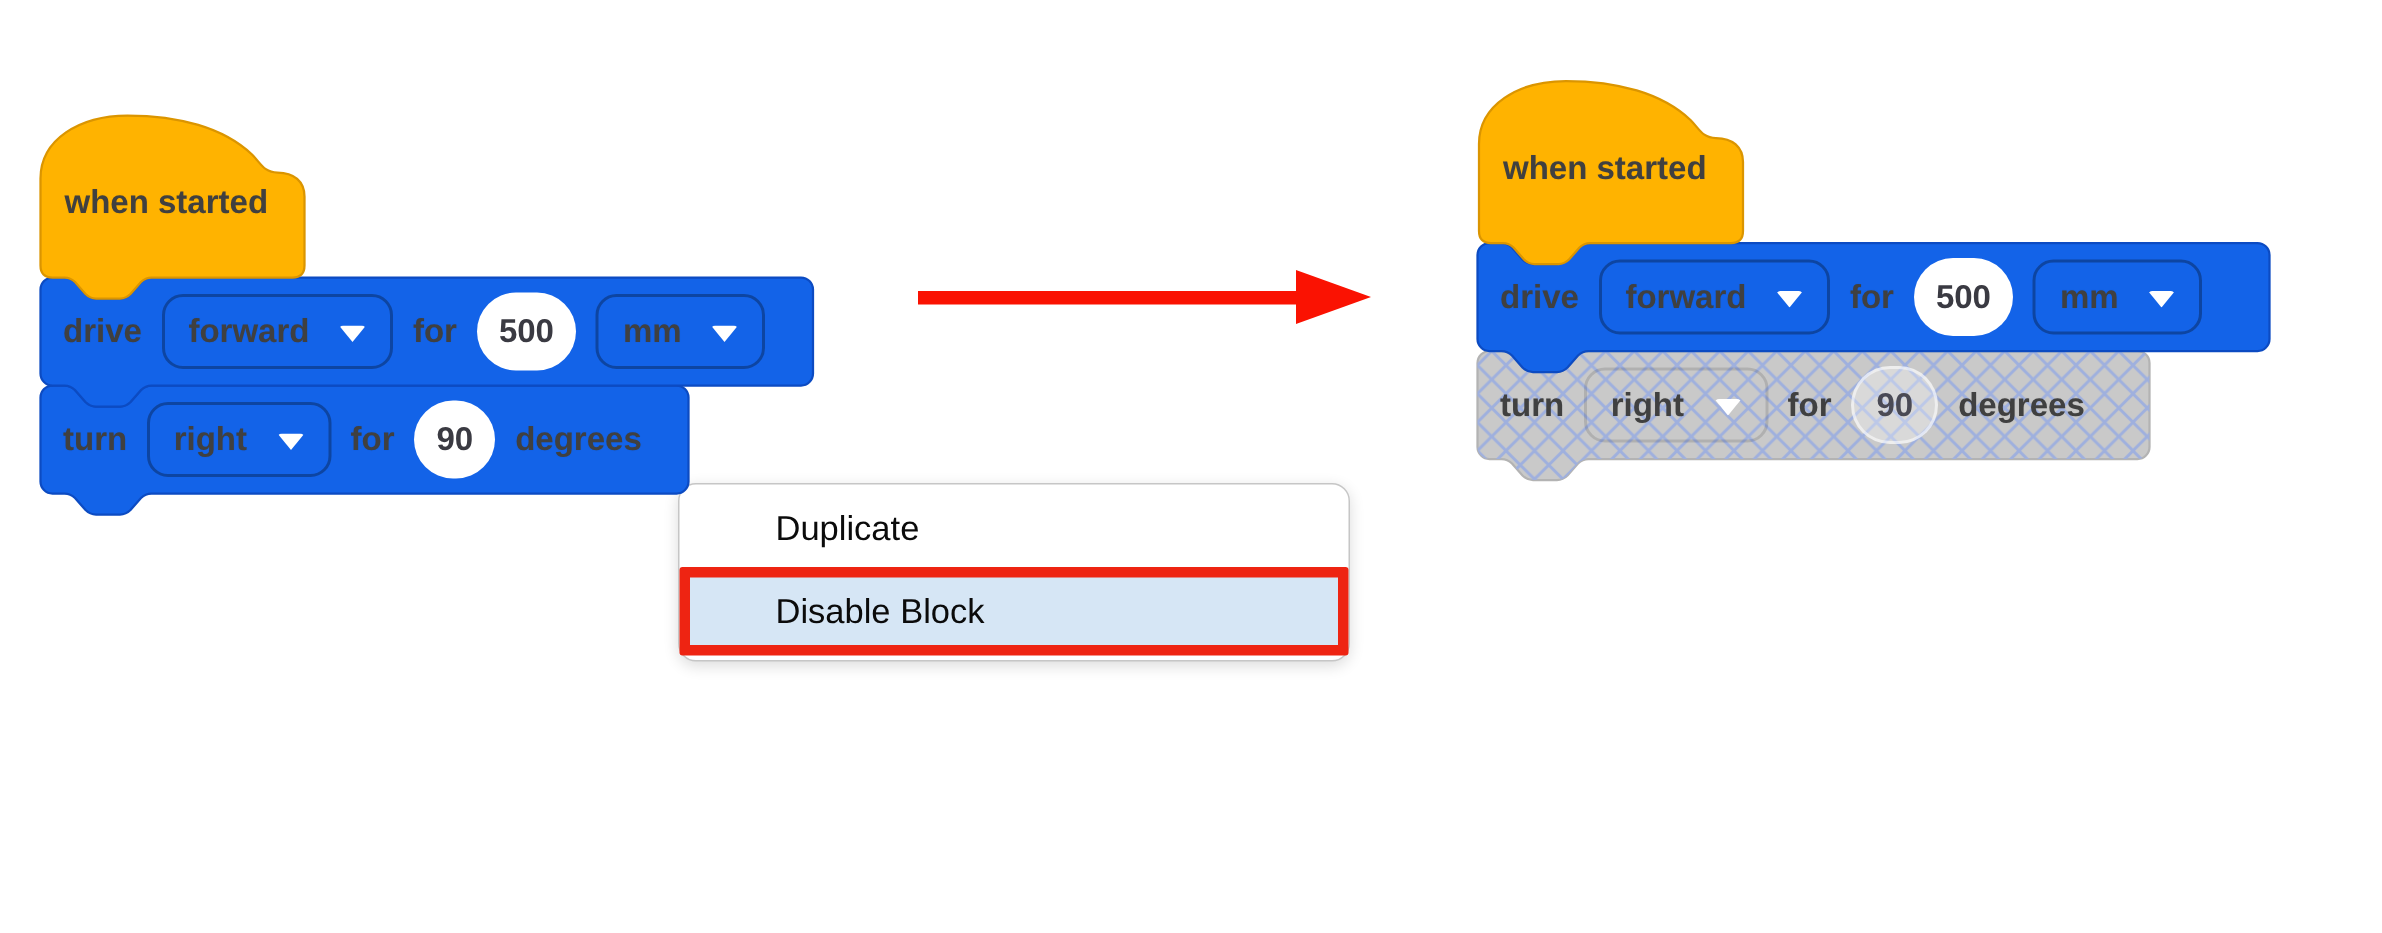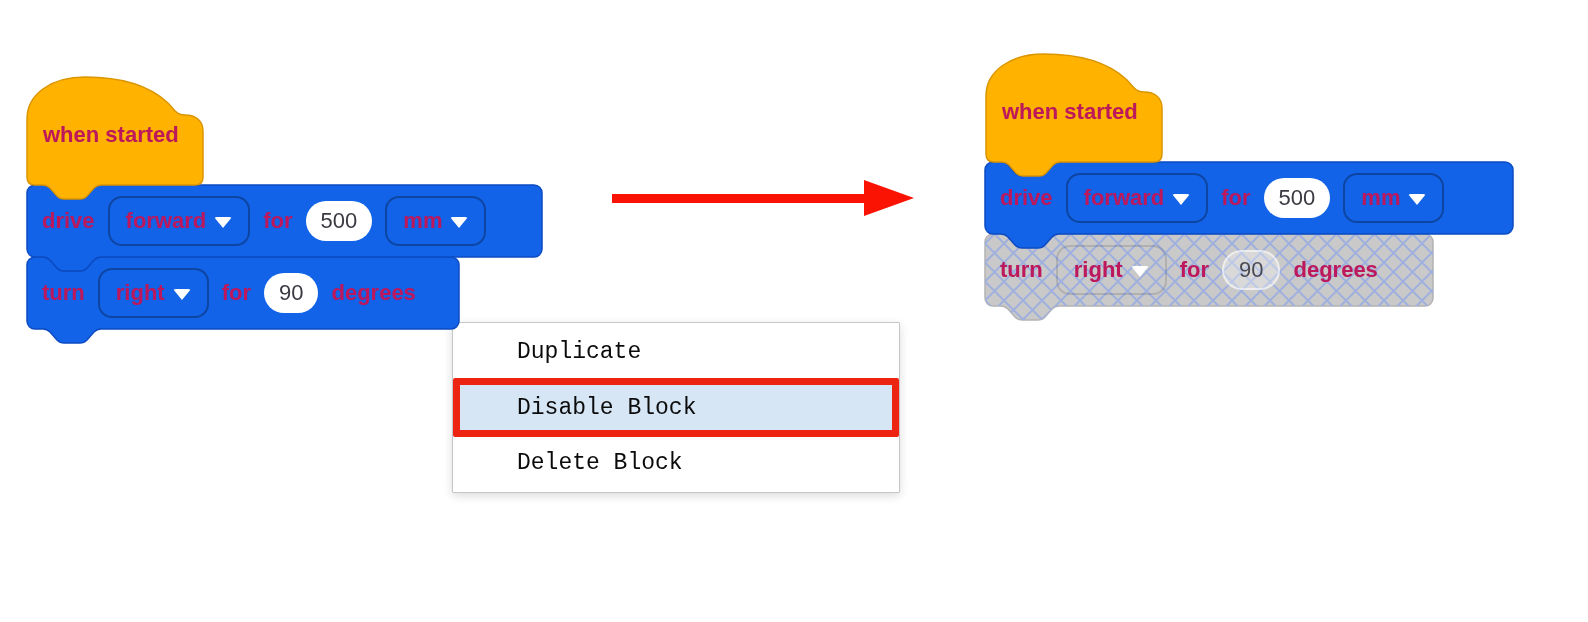--- a/index.html
+++ b/index.html
@@ -11,49 +11,49 @@
   .block{position:absolute;}
   .shape{position:absolute;top:0;left:0;overflow:visible;}
   .blue .shape-path{fill:#1363E8;stroke:#0C4BC2;stroke-width:1.5;}
   .orange .shape-path{fill:#FFB300;stroke:#DB9500;stroke-width:1.5;}
   .gray .shape-path{fill:#C9C9C9;stroke:#B3B3B3;stroke-width:1.5;}
   .content{
     position:relative;display:flex;align-items:center;gap:13px;
     padding:0 15px;height:100%;box-sizing:border-box;border-radius:23px;
   }
   .blabel{
-    color:#be185d;font-size:22px;font-weight:700;white-space:nowrap;
+    color:#404040;font-size:22px;font-weight:700;white-space:nowrap;
     text-shadow:0 0 1px rgba(0,0,0,0.08);
   }
   .hat-label{position:absolute;left:16px;top:49px;}
   .dropdown{
-    display:flex;align-items:center;gap:8px;height:50px;padding:0 16px;
+    display:flex;align-items:center;gap:20px;height:50px;padding:0 16px;
     border:2px solid rgba(0,0,0,0.30);border-radius:14px;box-sizing:border-box;
     cursor:pointer;
   }
   .tri{
     width:0;height:0;border-left:9px solid transparent;border-right:9px solid transparent;
     border-top:11px solid #ffffff;border-radius:3px;margin-top:2px;
   }
   .oval{
-    display:flex;align-items:center;justify-content:center;height:40px;min-width:44px;
+    display:flex;align-items:center;justify-content:center;height:52px;min-width:44px;
     padding:0 15px;background:#ffffff;border-radius:26px;box-sizing:border-box;
-    font-size:22px;font-weight:400;color:#3A3A42;cursor:text;
+    font-size:22px;font-weight:700;color:#3A3A42;cursor:text;
   }
   
   .disabled .dropdown{border-color:rgba(0,0,0,0.12);}
   .disabled .oval{
     background:rgba(255,255,255,0.30);border:2px solid rgba(255,255,255,0.55);
     color:#4A4A55;
   }
   
   .menu{
     position:absolute;left:452px;top:322px;width:448px;background:#ffffff;
-    border:1px solid #C6C6C6;border-radius:1px;box-sizing:border-box;
-    box-shadow:0 3px 10px rgba(0,0,0,0.14);padding:3px 0;font-family:Liberation Mono, monospace;
+    border:1px solid #C6C6C6;border-radius:12px;box-sizing:border-box;
+    box-shadow:0 3px 10px rgba(0,0,0,0.14);padding:3px 0;
   }
   .menu-item{
     height:52px;display:flex;align-items:center;padding-left:64px;
     font-size:23px;color:#0B0B0B;cursor:pointer;white-space:nowrap;
   }
   .menu-item.highlighted{
     background:#D6E6F5;border:7px solid #EE2412;border-radius:2px;
     padding-left:57px;height:59px;box-sizing:border-box;
   }
   .menu-item.dimmed{color:#C8C8C8;cursor:default;}
@@ -112,21 +112,20 @@
       </div>
       <span class="blabel">for</span>
       <div class="oval">90</div>
       <span class="blabel">degrees</span>
     </div>
   </div>
 
   <div class="menu">
     <div class="menu-item">Duplicate</div>
     <div class="menu-item highlighted">Disable Block</div>
-    <div class="menu-item">Delete Block</div>
   </div>
 
   <svg class="arrow" width="302" height="40" viewBox="0 0 302 40">
     <rect x="0" y="16" width="256" height="9" fill="#FA1202"></rect>
     <polygon points="252,2 252,38 302,20" fill="#FA1202"></polygon>
   </svg>
 
   <div class="block orange" style="left:986px;top:50px;width:180px;height:112px;z-index:3;">
     <svg class="shape" viewBox="0 0 178 112" width="178" height="112">
         <path class="shape-path" d="M 0 104 V 46 C 0 20 26 4 58 4 C 92 4 122 12 141 30 C 147 36 149 42 158 42

